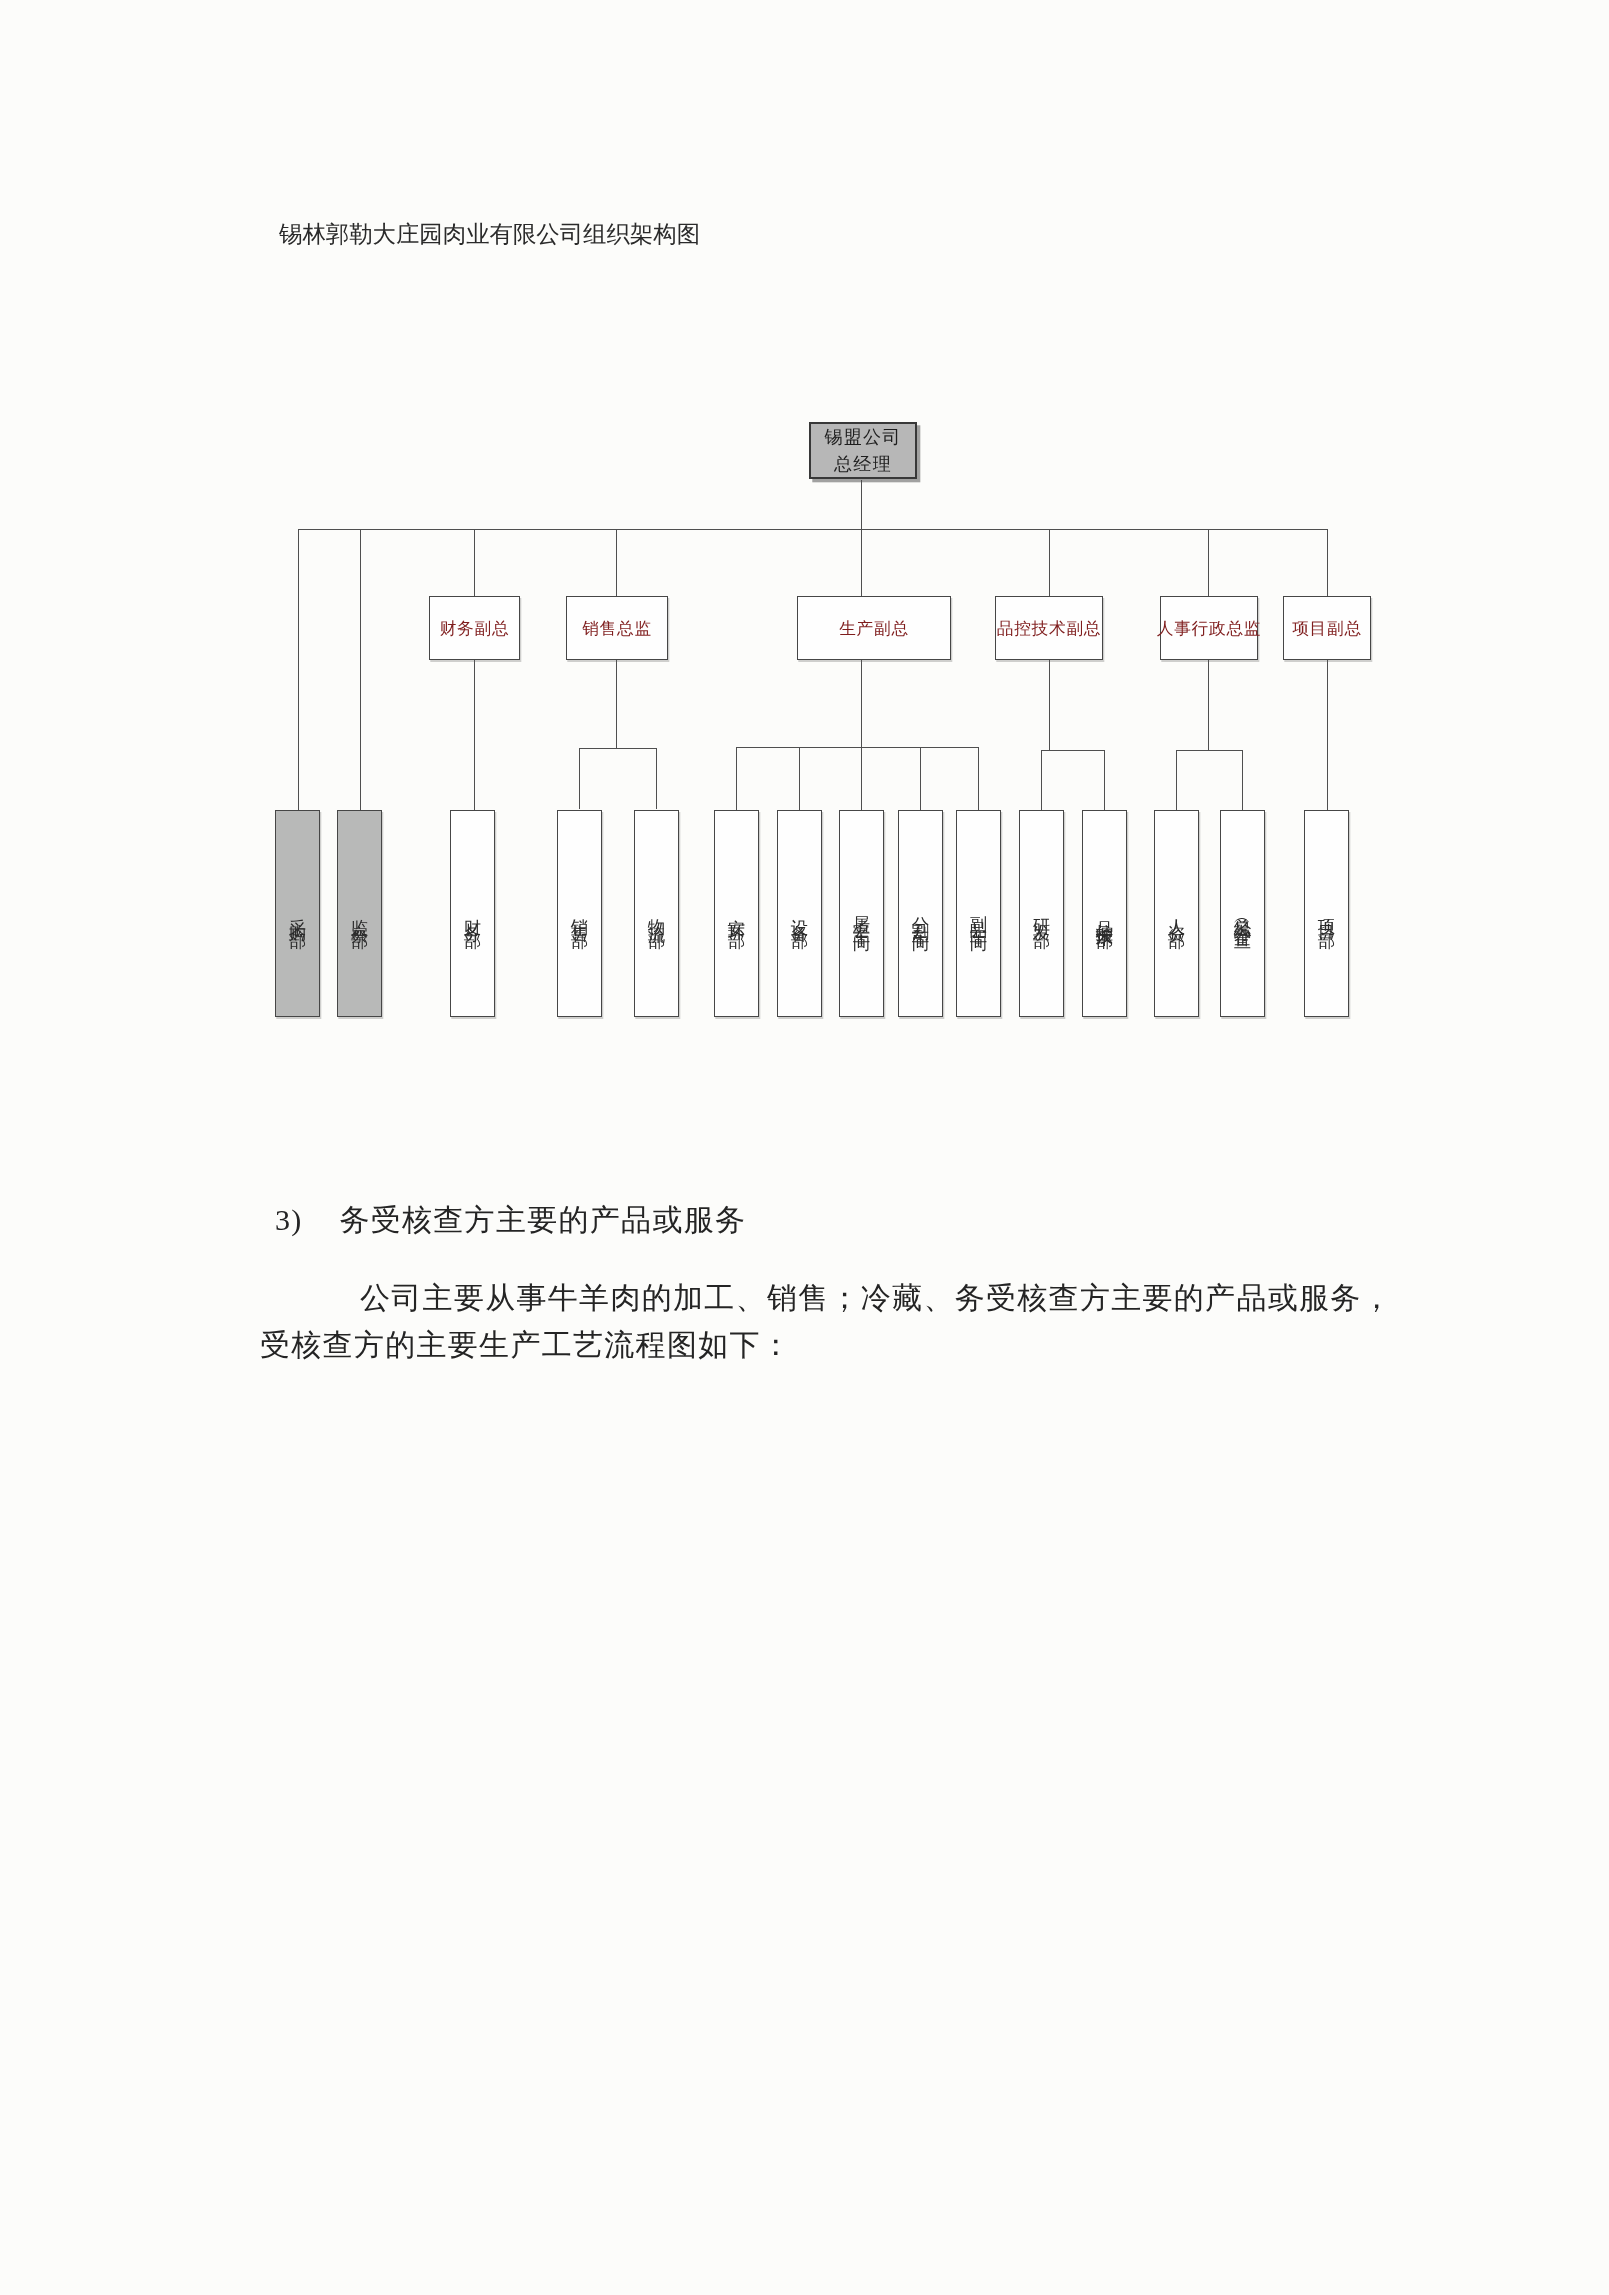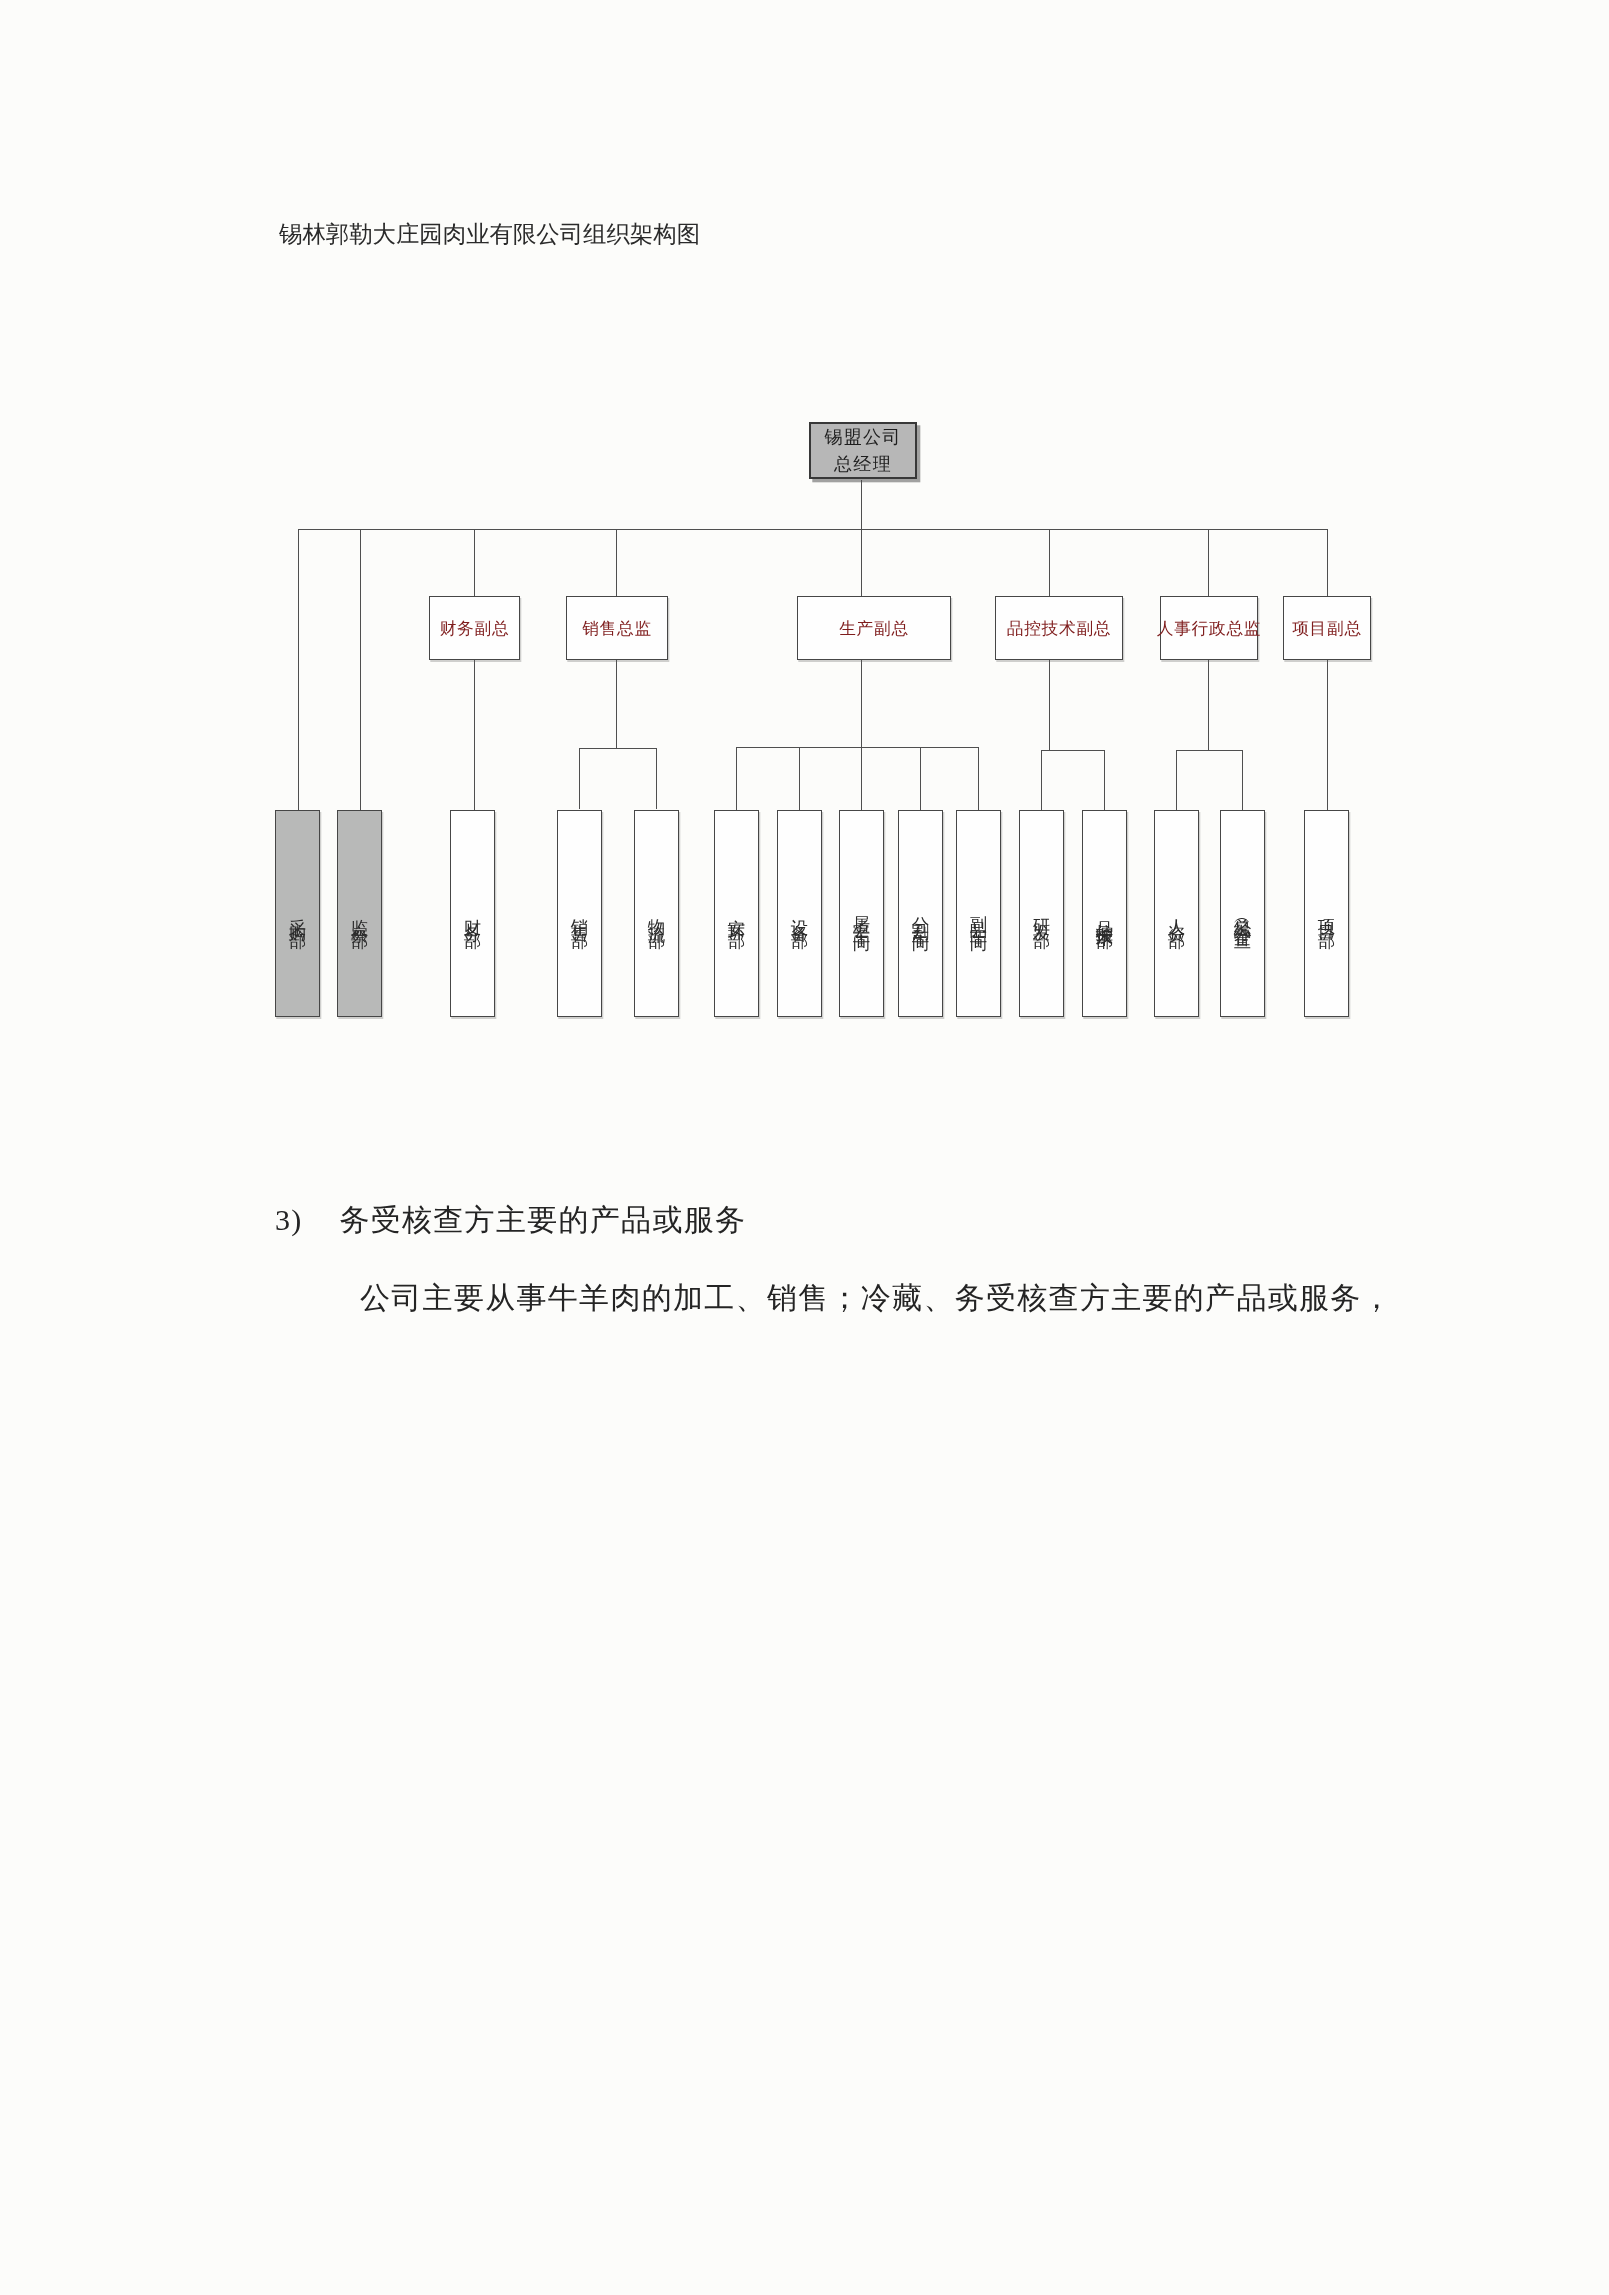--- a/index.html
+++ b/index.html
@@ -101,21 +101,21 @@
 
     <div class="obox l2" style="left:429px;top:596px;width:91px;height:64px;">
       <span>财务副总</span>
     </div>
     <div class="obox l2" style="left:566px;top:596px;width:102px;height:64px;">
       <span>销售总监</span>
     </div>
     <div class="obox l2" style="left:797px;top:596px;width:154px;height:64px;">
       <span>生产副总</span>
     </div>
-    <div class="obox l2" style="left:995px;top:596px;width:128px;height:64px;">
+    <div class="obox l2" style="left:995px;top:596px;width:108px;height:64px;">
       <span>品控技术副总</span>
     </div>
     <div class="obox l2" style="left:1160px;top:596px;width:98px;height:64px;">
       <span>人事行政总监</span>
     </div>
     <div class="obox l2" style="left:1283px;top:596px;width:88px;height:64px;">
       <span>项目副总</span>
     </div>
 
     <div class="obox l3 gray" style="left:275px;top:810px;width:45px;height:207px;">
@@ -166,15 +166,16 @@
 
   </div>
 
 
   <div class="bodyline list-line" style="left:275px;top:1200px;">
     <span>3)</span>
     <span class="list-gap">务受核查方主要的产品或服务</span>
   </div>
 
   <div class="bodyline" style="left:360px;top:1278px;">公司主要从事牛羊肉的加工、销售；冷藏、务受核查方主要的产品或服务，</div>
+  <div class="bodyline" style="left:260px;top:1325px;">受核查方的主要生产工艺流程图如下：</div>
 
 </div>
 
 
 </body></html>

